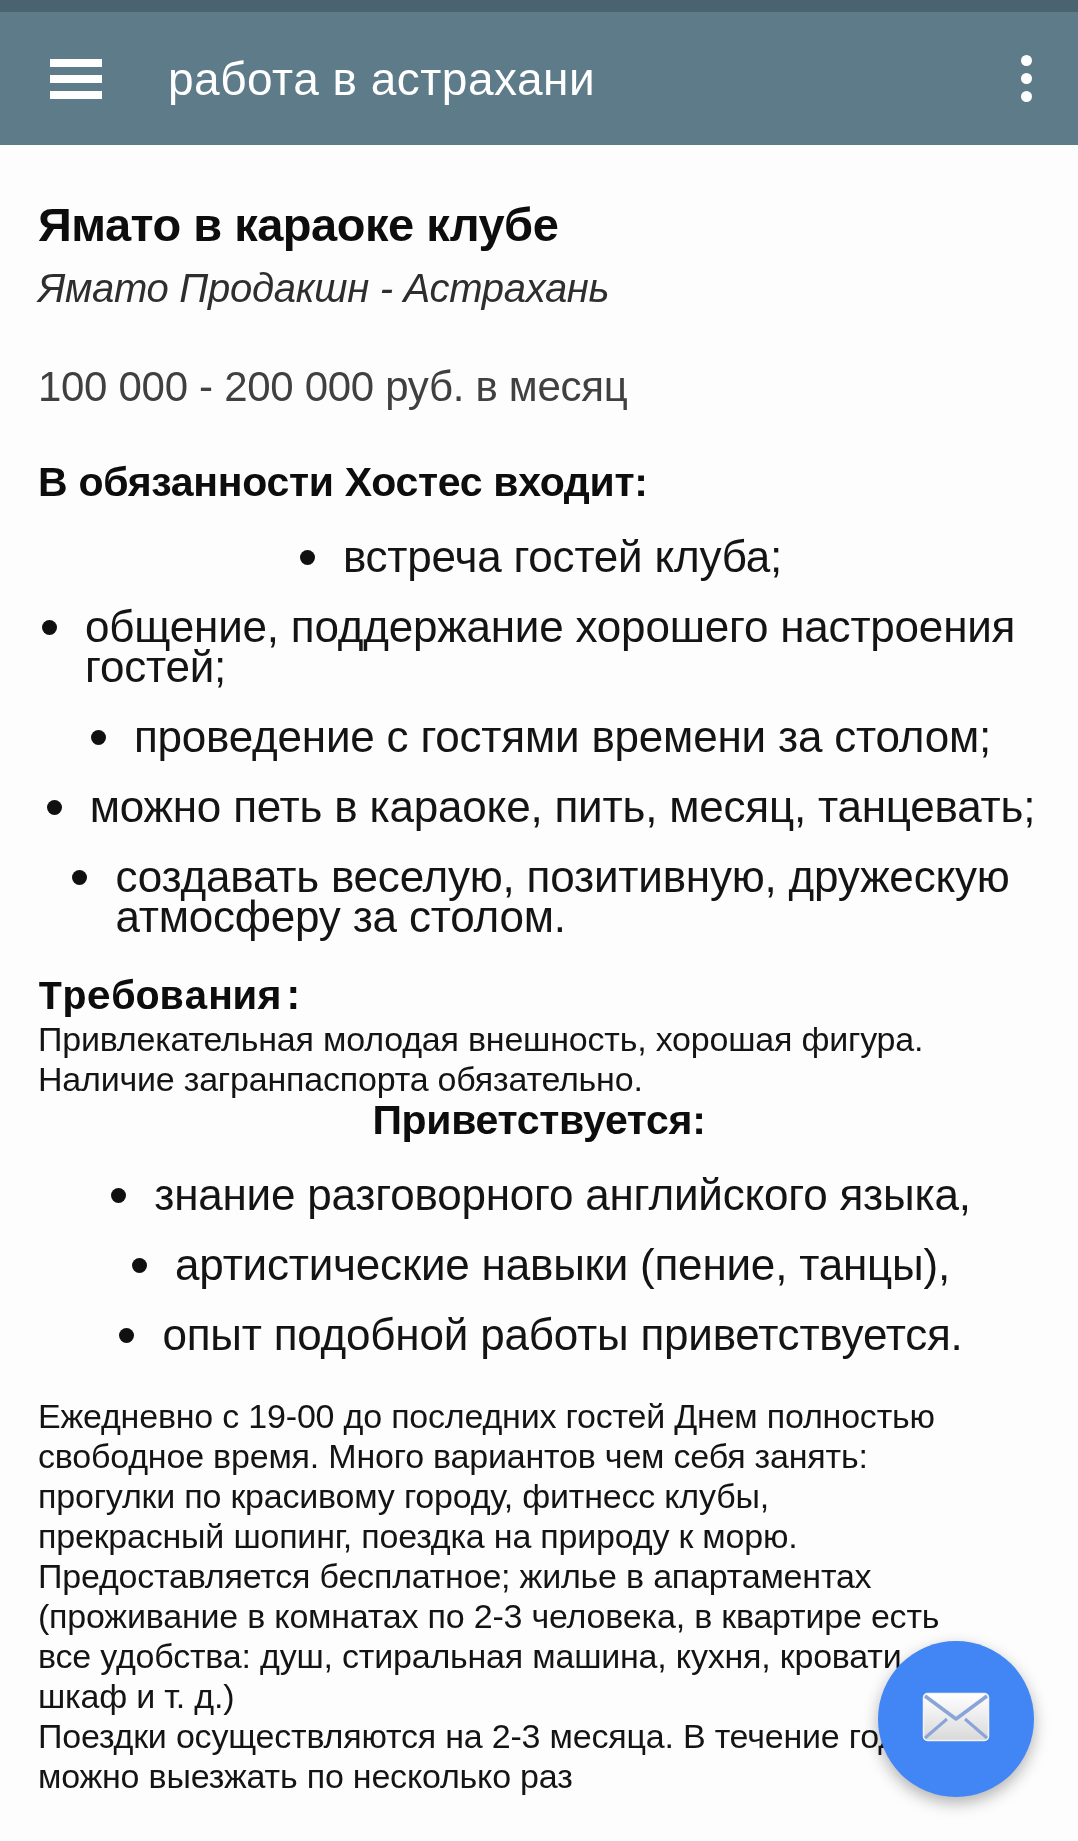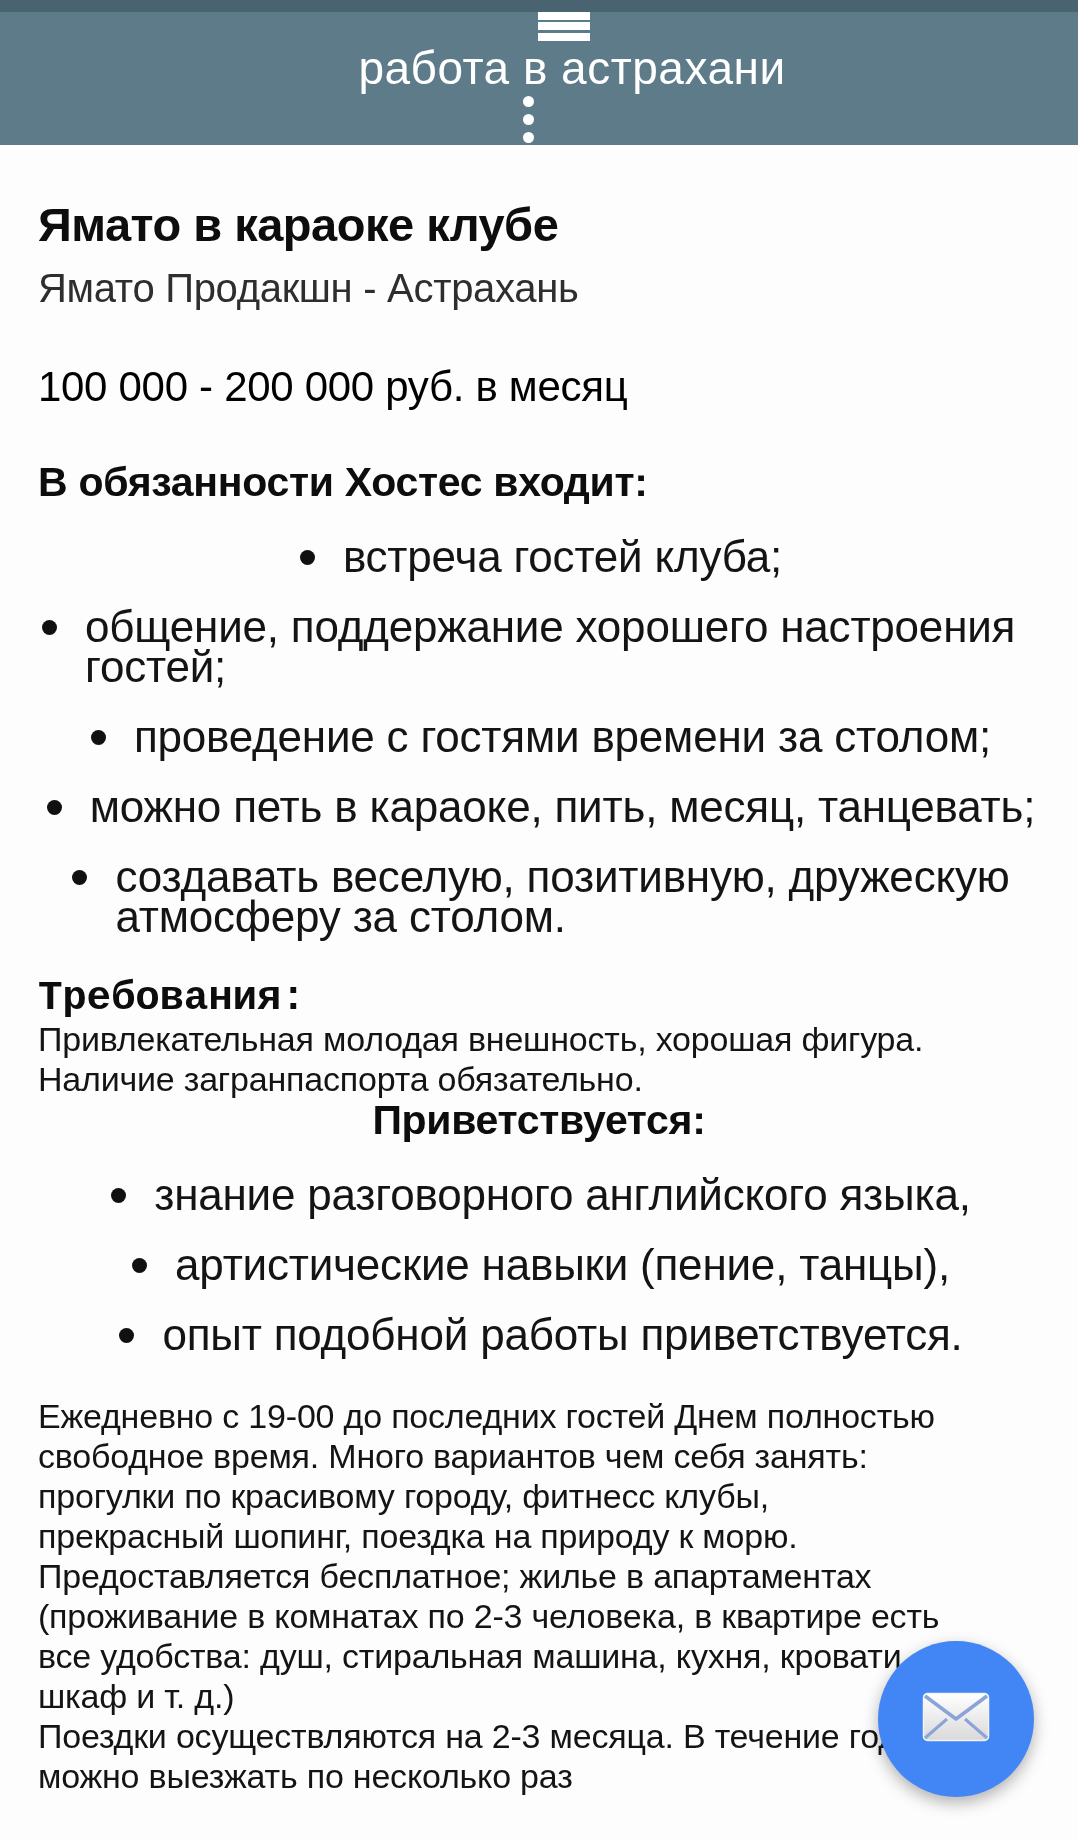--- a/index.html
+++ b/index.html
@@ -10,21 +10,21 @@
   .statusbar{height:12px;width:100%;}
   .appbar{height:133px;width:100%;display:flex;align-items:center;}
   .menu-btn{width:52px;height:40px;margin-left:50px;display:flex;flex-direction:column;justify-content:space-between;cursor:pointer;}
   .menu-btn .bar{height:8px;width:100%;background:#fff;}
   .appbar-title{color:#fff;font-size:46px;margin-left:66px;letter-spacing:0.5px;white-space:nowrap;flex:1 1 auto;}
   .more-btn{width:60px;height:70px;margin-right:22px;display:flex;flex-direction:column;align-items:center;justify-content:center;gap:7px;cursor:pointer;}
   .more-btn .pt{width:11px;height:11px;border-radius:50%;background:#fff;}
 
   .content{padding:0 38px;color:#141414;}
   .job-title{margin:52px 0 0;font-size:47px;font-weight:bold;letter-spacing:-0.5px;color:#0d0d0d;white-space:nowrap;}
-  .company{margin-top:14px;font-size:40px;color:#2e2e2e;letter-spacing:-0.3px;white-space:nowrap;}
+  .company{margin-top:14px;font-size:40px;color:#2e2e2e;letter-spacing:-0.3px;white-space:nowrap;font-style:italic;}
   .salary{margin-top:52px;font-size:42px;letter-spacing:-0.3px;white-space:nowrap;}
 
   .sec-heading{font-size:41px;font-weight:bold;line-height:42px;letter-spacing:-0.3px;white-space:nowrap;color:#0d0d0d;}
   .mt-duties{margin-top:50px;}
   .mt-req{margin-top:40px;font-family:Liberation Mono, monospace;}
   .mt-welcome{text-align:center;}
 
   ul.bullets{list-style:none;margin:34px 0 0;padding:0;}
   ul.bullets li{display:flex;margin-bottom:30px;font-size:44px;line-height:40px;letter-spacing:-0.2px;justify-content:center;}
   ul.bullets .dot{flex:none;width:15px;height:15px;border-radius:50%;background:#101010;margin:13px 28px 0 4px;}
@@ -37,38 +37,38 @@
        display:flex;align-items:center;justify-content:center;cursor:pointer;
        box-shadow:0 6px 16px rgba(0,0,0,0.30);z-index:5;}
 </style>
 </head>
 <body>
 
 <div class="screen">
 
   <div class="statusbar" style="background-color: rgb(74, 99, 112);"></div>
 
-  <div class="appbar" style="background-color: rgb(94, 123, 138); flex-direction: column;">
+  <div class="appbar" style="background-color: rgb(94, 123, 138);">
     <div class="menu-btn">
       <span class="bar"></span>
       <span class="bar"></span>
       <span class="bar"></span>
     </div>
     <div class="appbar-title">работа в астрахани</div>
     <div class="more-btn">
       <span class="pt"></span>
       <span class="pt"></span>
       <span class="pt"></span>
     </div>
   </div>
 
   <div class="content">
     <h1 class="job-title">Ямато в караоке клубе</h1>
     <div class="company">Ямато Продакшн - Астрахань</div>
-    <div class="salary" style="color: #000000;">100 000 - 200 000 руб. в месяц</div>
+    <div class="salary" style="color: #404040;">100 000 - 200 000 руб. в месяц</div>
 
     <div class="sec-heading mt-duties">В обязанности Хостес входит:</div>
     <ul class="bullets">
         <li>
           <span class="dot"></span>
           <span>встреча гостей клуба;</span>
         </li>
         <li>
           <span class="dot"></span>
           <span>общение, поддержание хорошего настроения гостей;</span>

